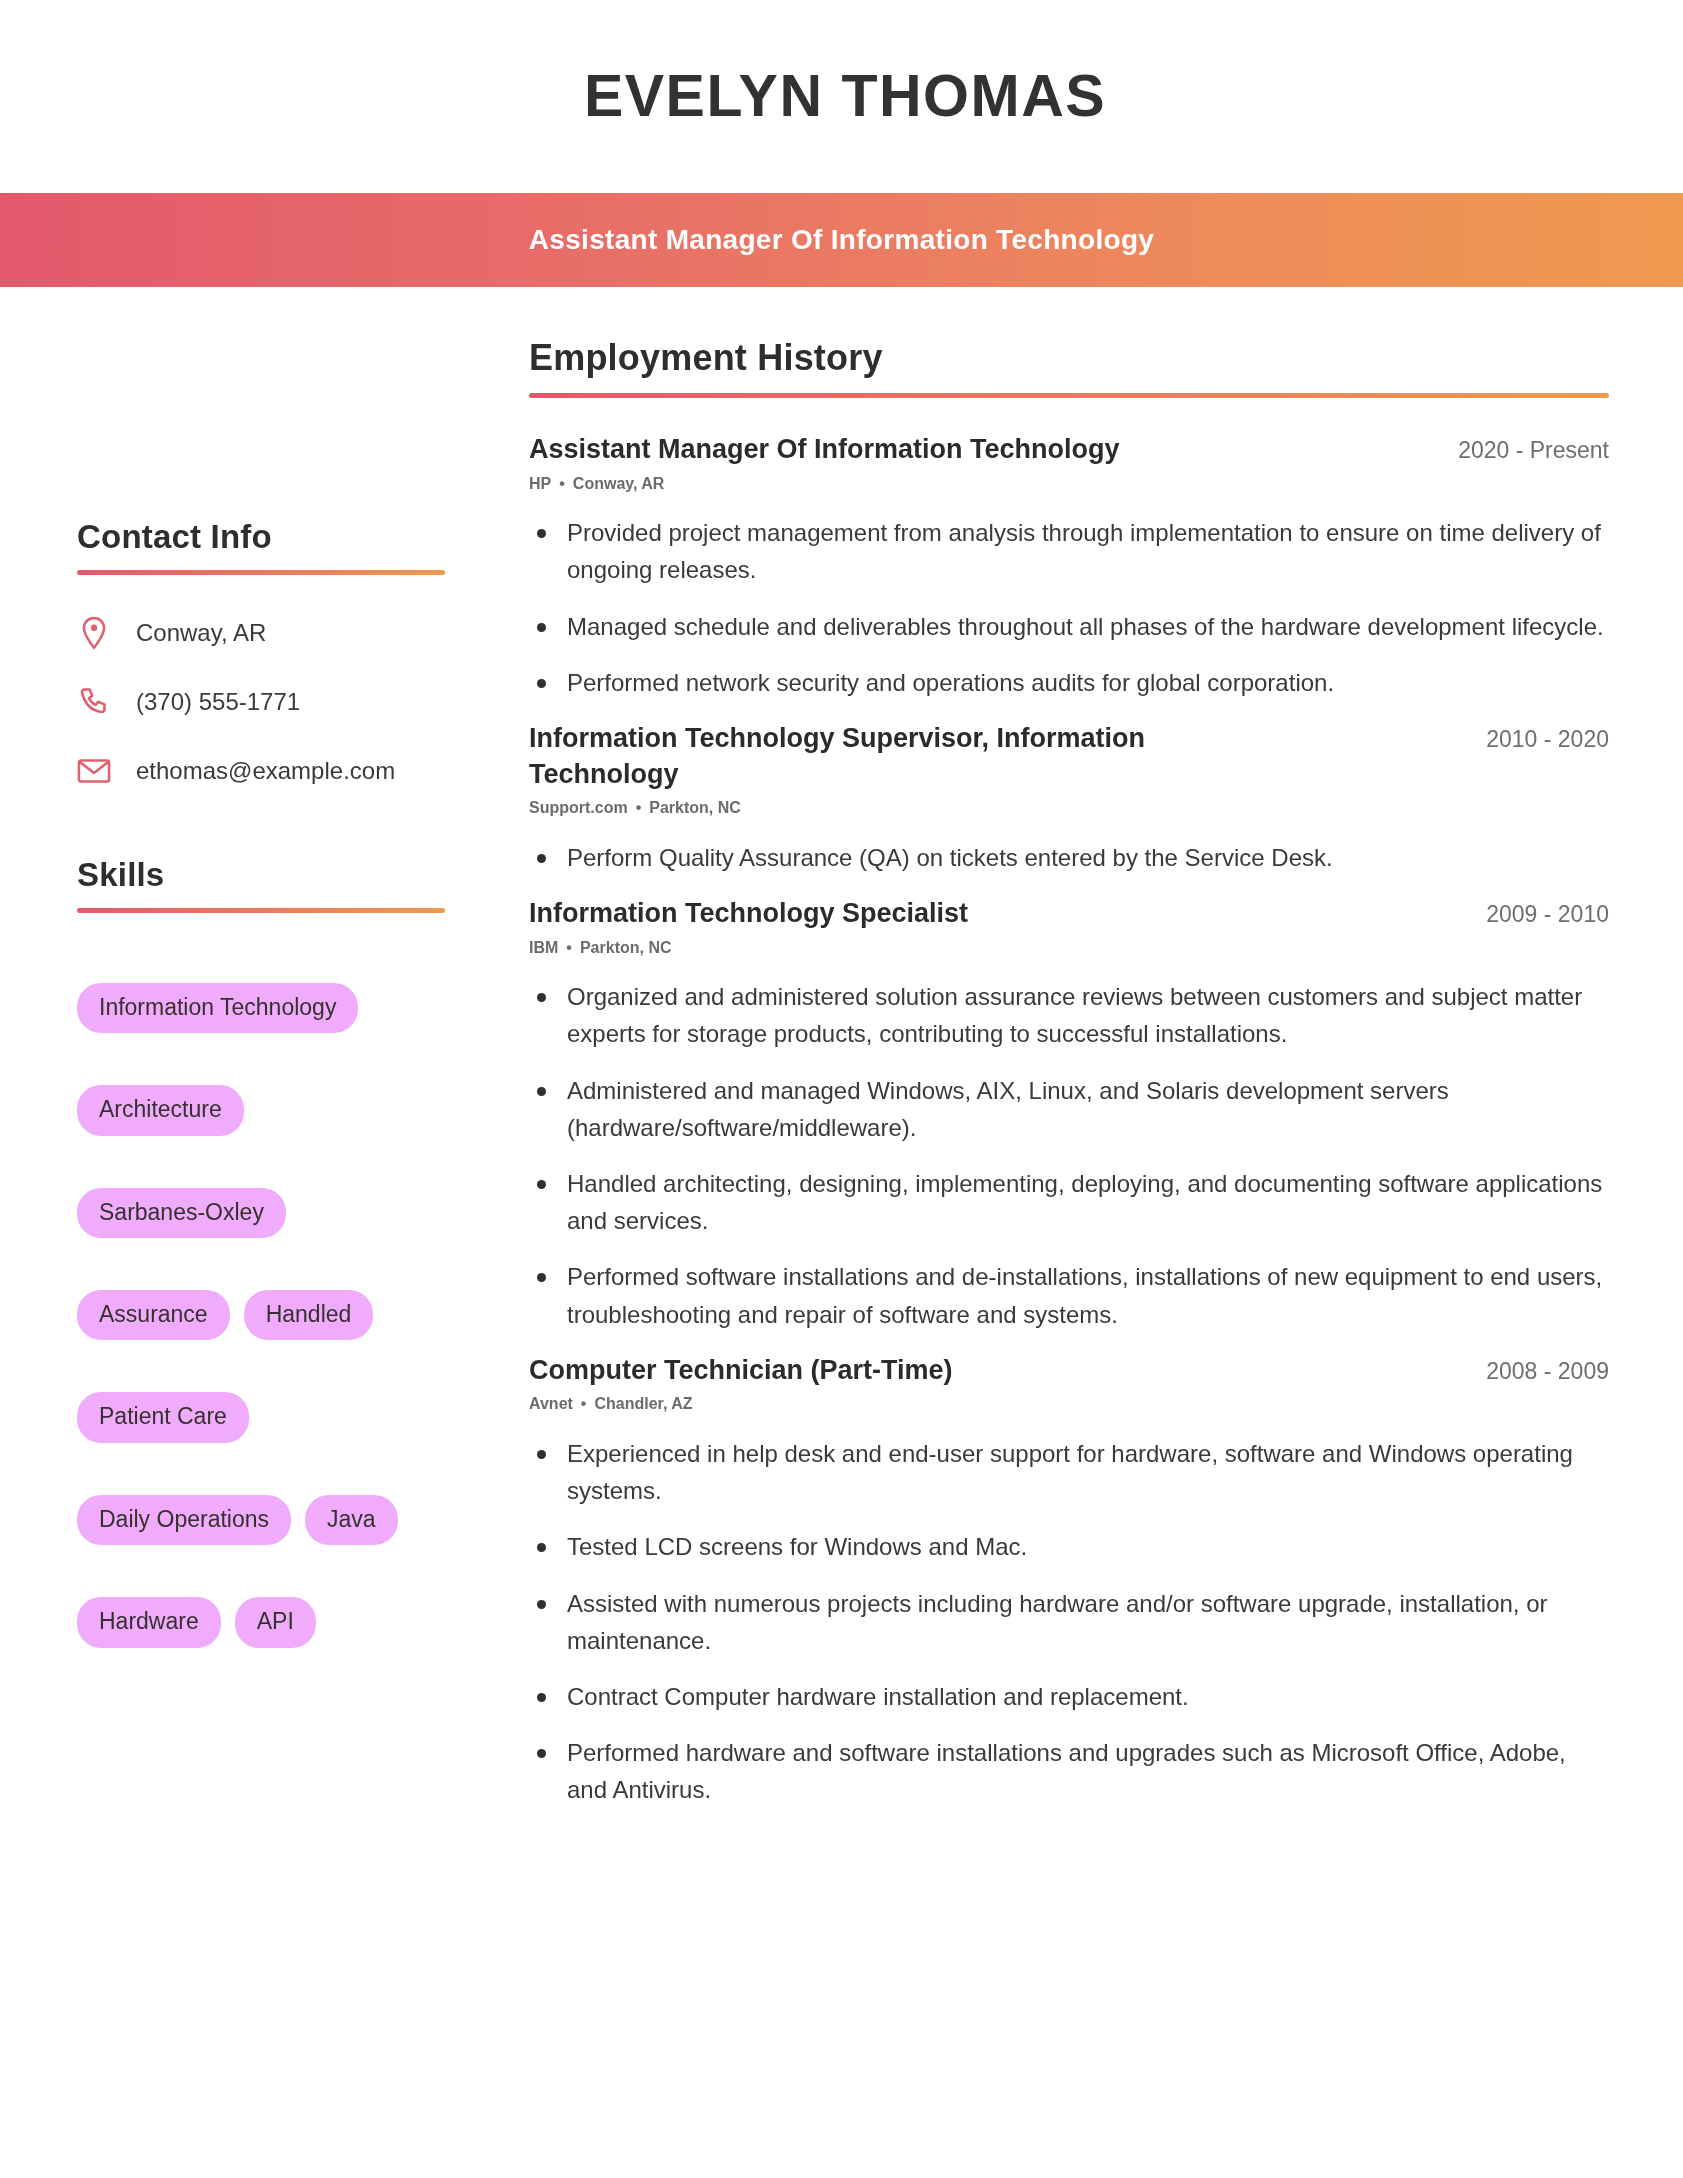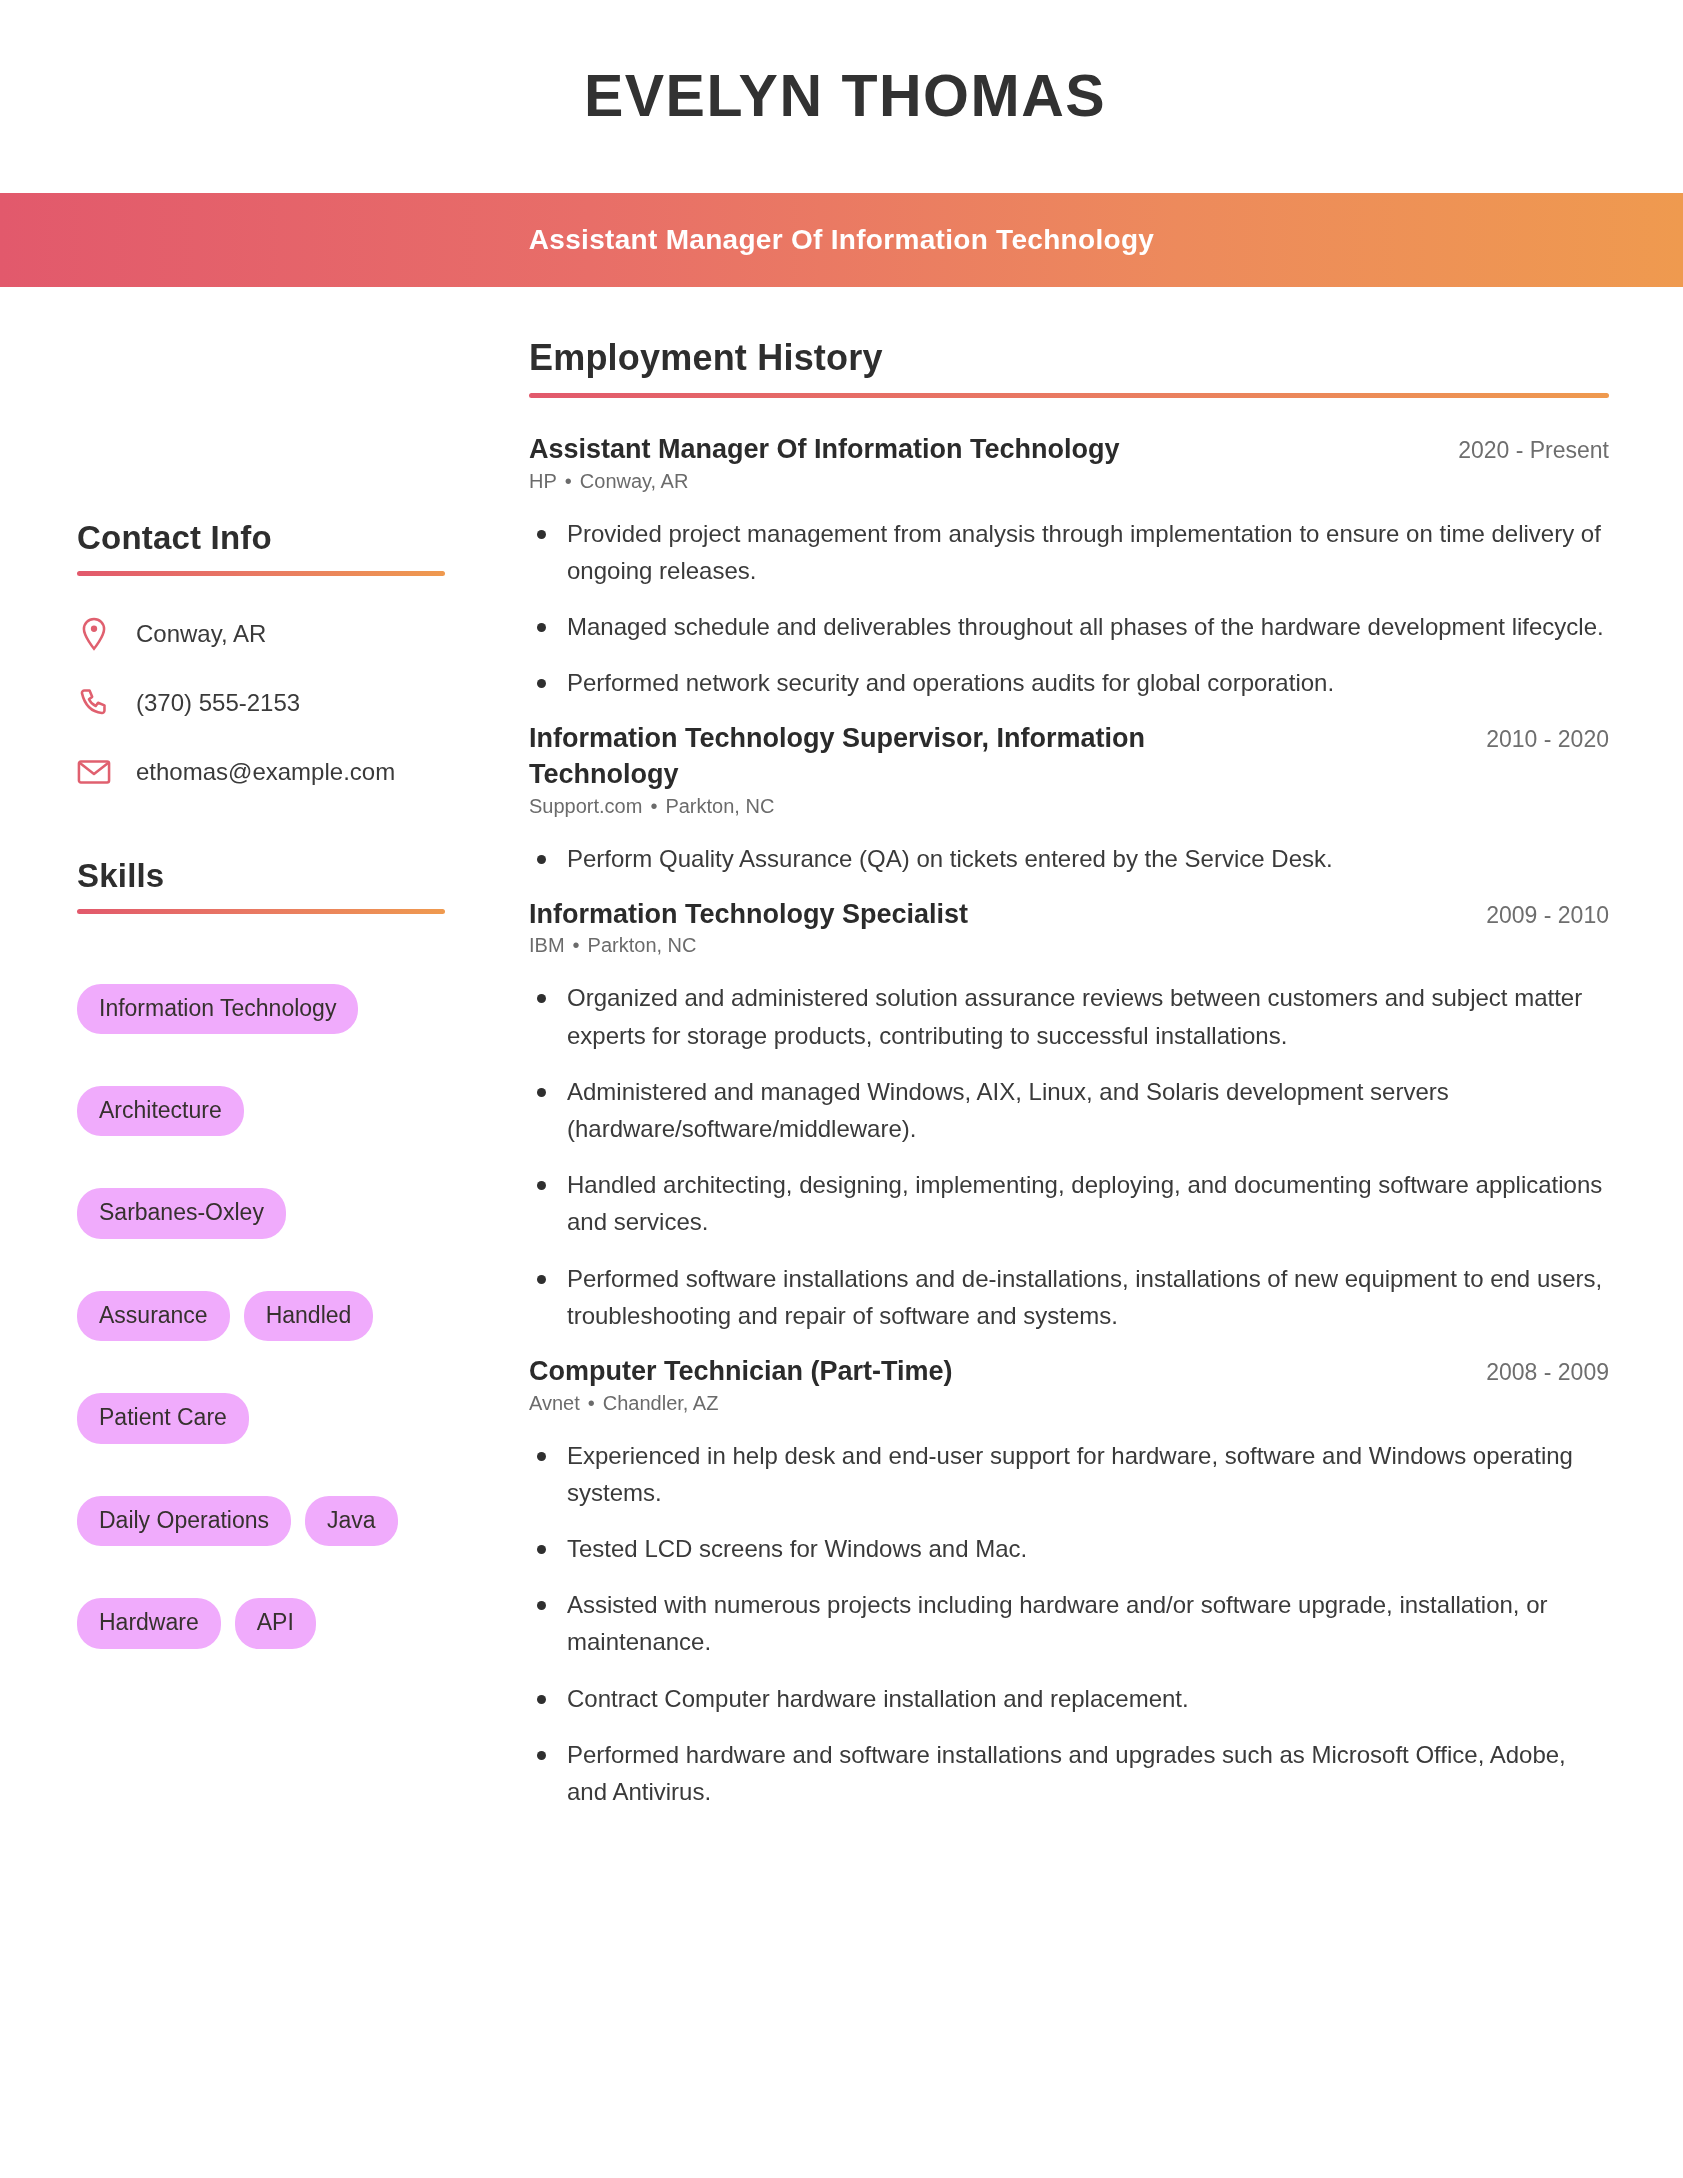--- a/index.html
+++ b/index.html
@@ -154,23 +154,25 @@
     line-height: 1.32;
     max-width: 703px;
   }
   .job-dates {
     font-size: 23px;
     color: #6e6e6e;
     white-space: nowrap;
     padding-top: 5px;
   }
   .job-meta {
-    font-size: 20px;
+    font-size: 16px;
     color: #6b6b6b;
+    margin-top: 5px;
     line-height: 1.35;
+    font-weight: bold;
   }
   .job-meta .sep { padding: 0 8px; }
 
   .bullets {
     list-style: none;
     margin-top: 20px;
   }
   .bullets li {
     position: relative;
     padding-left: 38px;
@@ -221,21 +223,21 @@
           </span>
           <span class="contact-text">Conway, AR</span>
         </div>
 
         <div class="contact-row">
           <span class="contact-icon">
             <svg width="32" height="32" viewBox="0 0 26 26">
               <path d="M5.2 2.8h4.2l2.1 5.2-2.6 1.9c1.1 2.4 3.1 4.4 5.5 5.5l1.9-2.6 5.2 2.1v4.2c0 1.2-1 2.1-2.2 2C10.6 20.2 5.6 15.2 3.2 5c-.1-1.2.8-2.2 2-2.2z" fill="none" stroke="#e0606f" stroke-width="2.1" stroke-linejoin="round"></path>
             </svg>
           </span>
-          <span class="contact-text">(370) 555-2153</span>
+          <span class="contact-text">(370) 555-1771</span>
         </div>
 
         <div class="contact-row">
           <span class="contact-icon">
             <svg width="34" height="28" viewBox="0 0 28 22">
               <rect x="1.6" y="2.4" width="24.8" height="17.2" rx="1.6" fill="none" stroke="#e0606f" stroke-width="2.1"></rect>
               <path d="M2.4 3.6 14 12.6 25.6 3.6" fill="none" stroke="#e0606f" stroke-width="2.1" stroke-linejoin="round"></path>
             </svg>
           </span>
           <span class="contact-text">ethomas@example.com</span>

